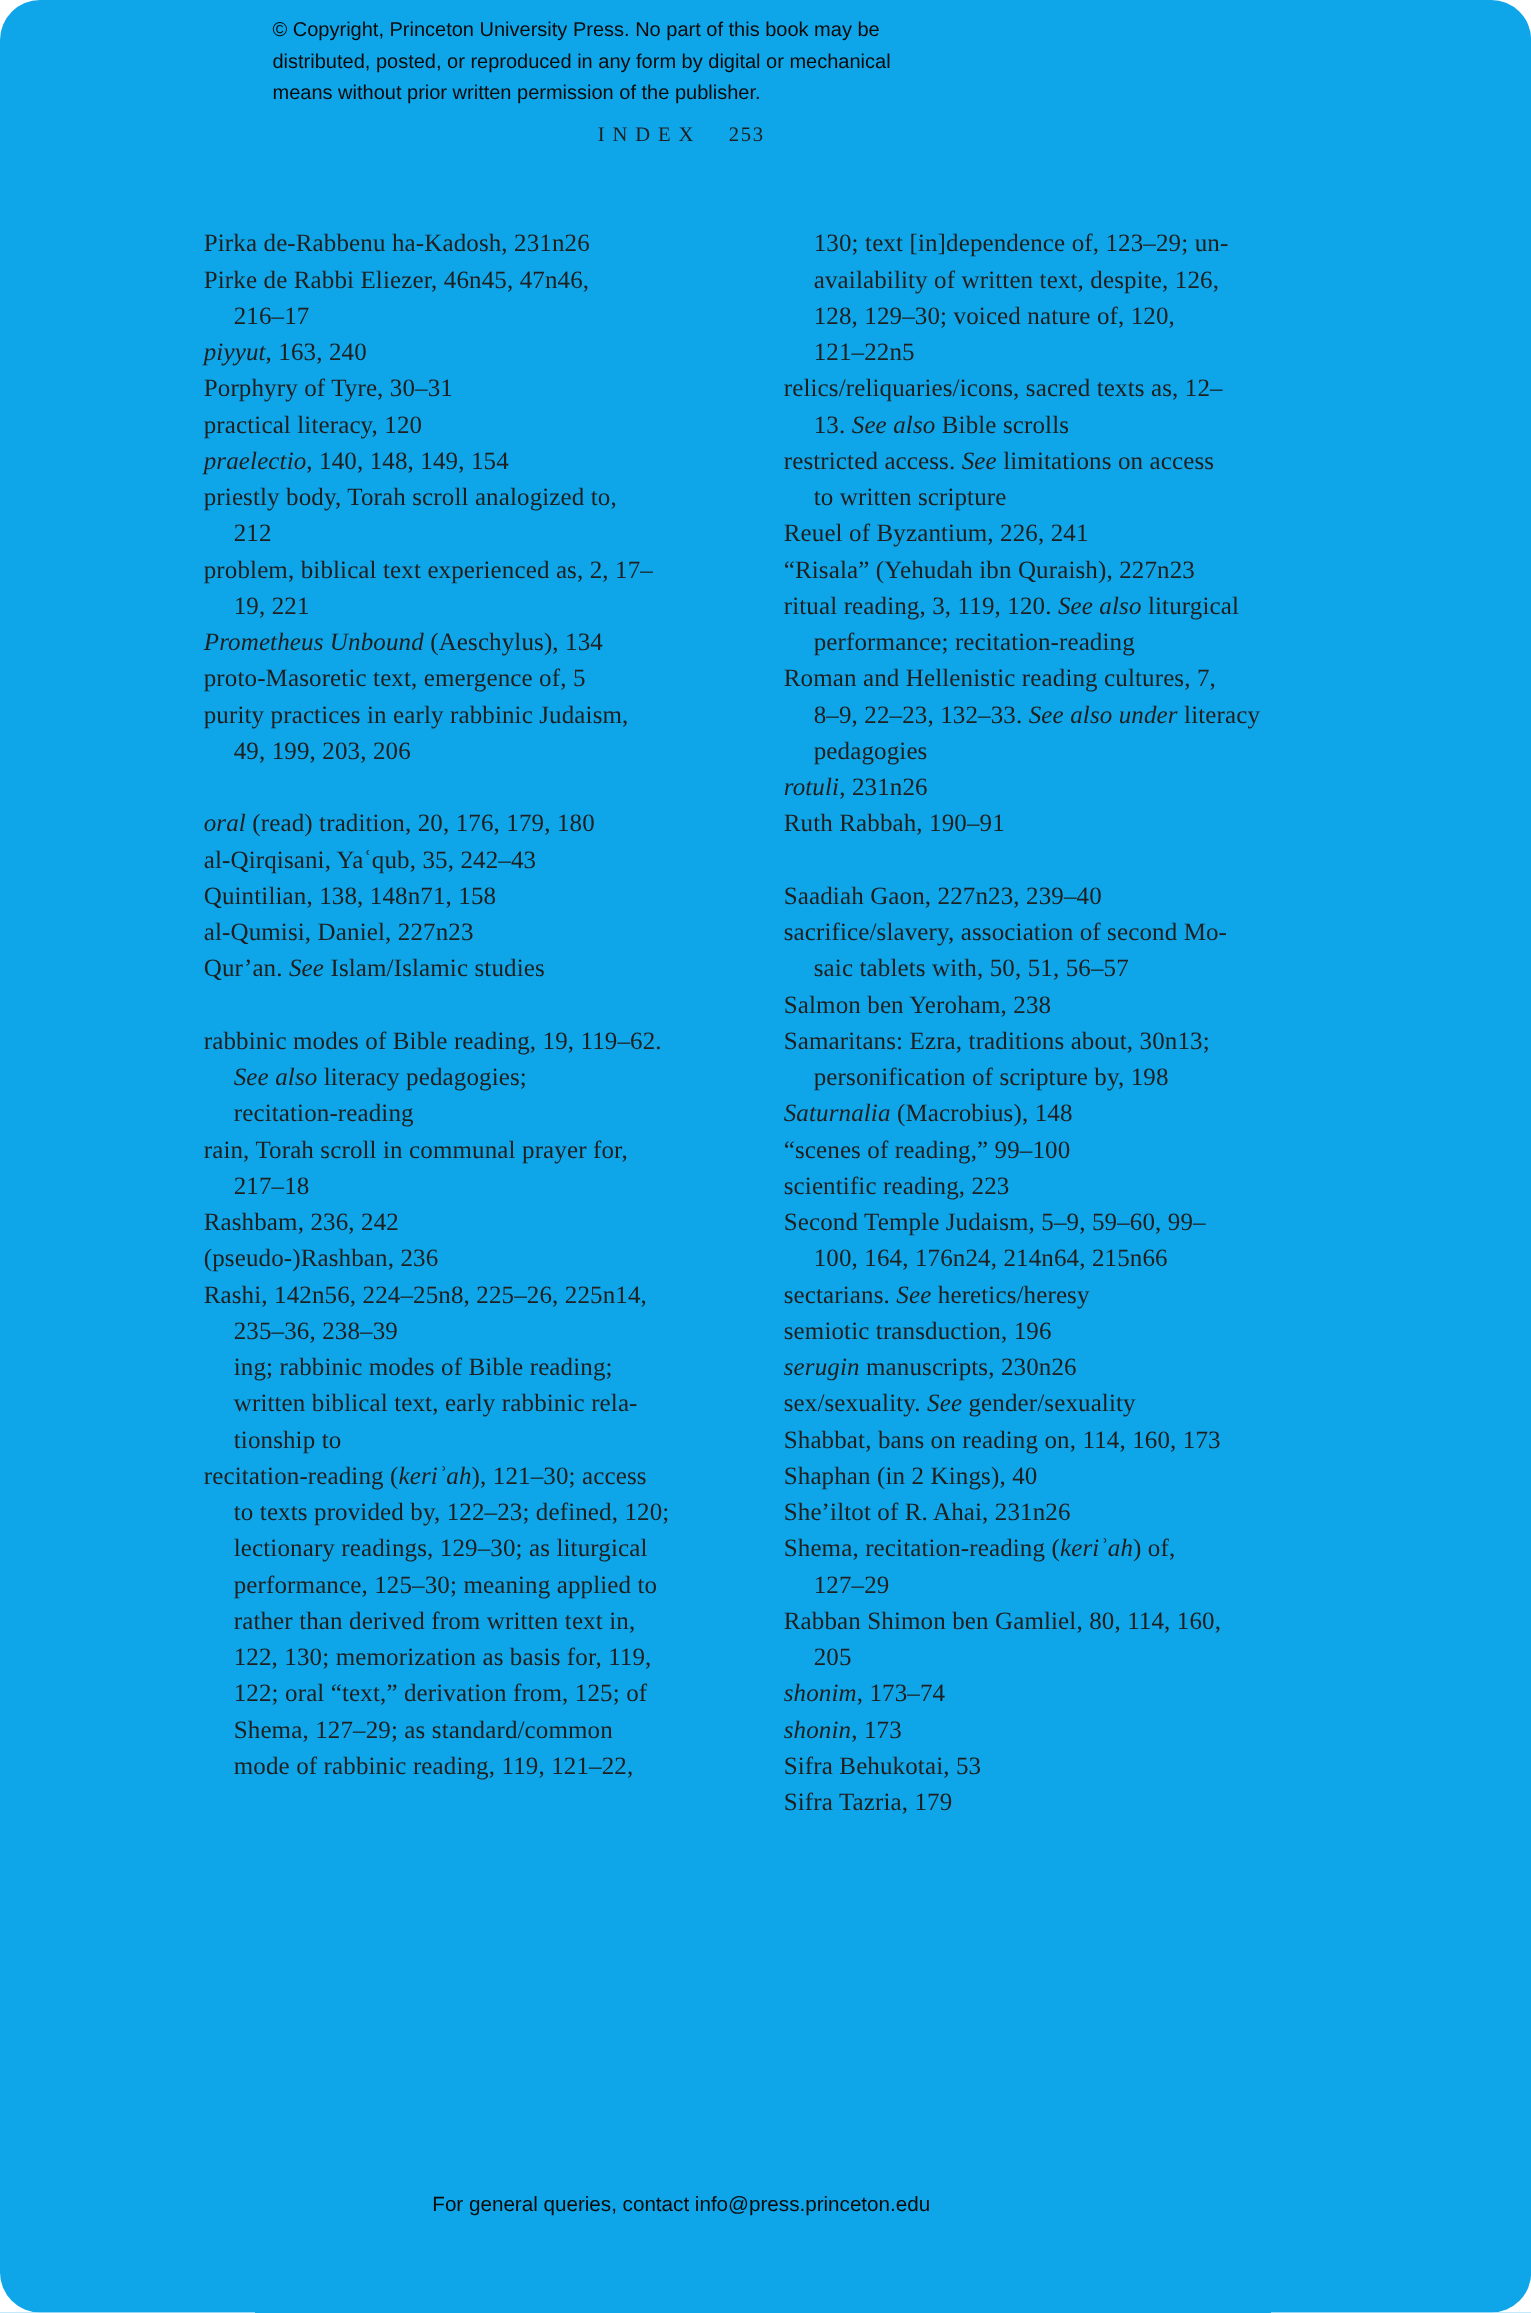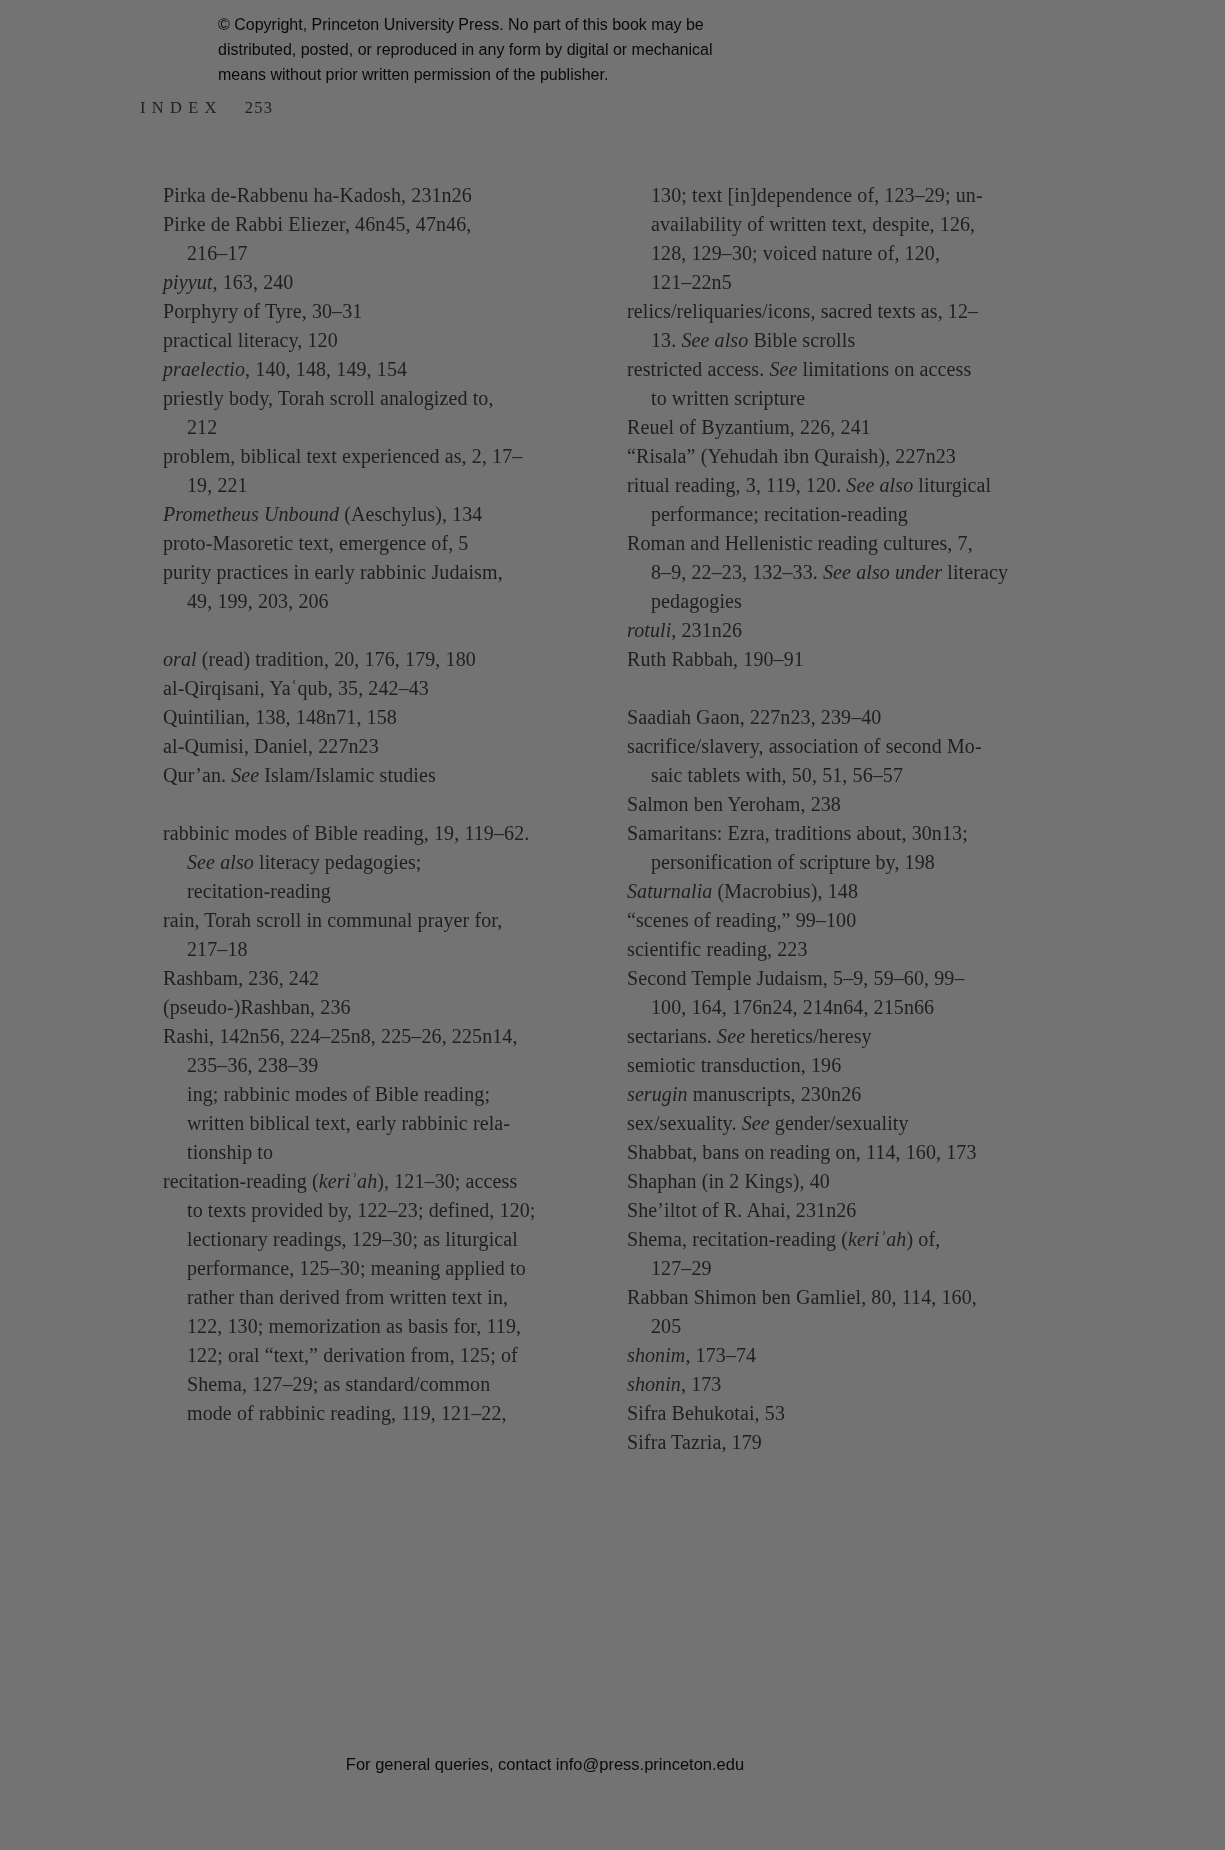--- a/index.html
+++ b/index.html
@@ -3,31 +3,32 @@
 <meta charset="utf-8">
 <style>
   * { margin: 0; padding: 0; box-sizing: border-box; }
   html, body { background: #ffffff; }
   body {
     width: 1225px; height: 1850px;
     position: relative;
     font-family: "Liberation Serif", serif;
     color: #1f1f1f;
   }
-  .page { position: absolute; inset: 0; background: #737373; }
+  .page { position: absolute; inset: 0; background: #0ea5e9; border-radius: 32px; }
 
   .copyright {
     position: absolute; left: 218px; top: 12px; width: 620px;
     font-family: "Liberation Sans", sans-serif;
     font-size: 16px; line-height: 25px; color: #0a0a0a;
     white-space: pre-line;
   }
 
   .running-head {
     position: absolute; left: 140px; top: 98px; width: 810px;
+    text-align: center;
     font-size: 16.5px; color: #1f1f1f;
   }
   .head-title { letter-spacing: 0.38em; }
   .head-page { margin-left: 22px; letter-spacing: 0.08em; }
 
   .col {
     position: absolute; top: 181px;
     font-size: 20px; line-height: 29px;
     letter-spacing: 0.1px;
   }

